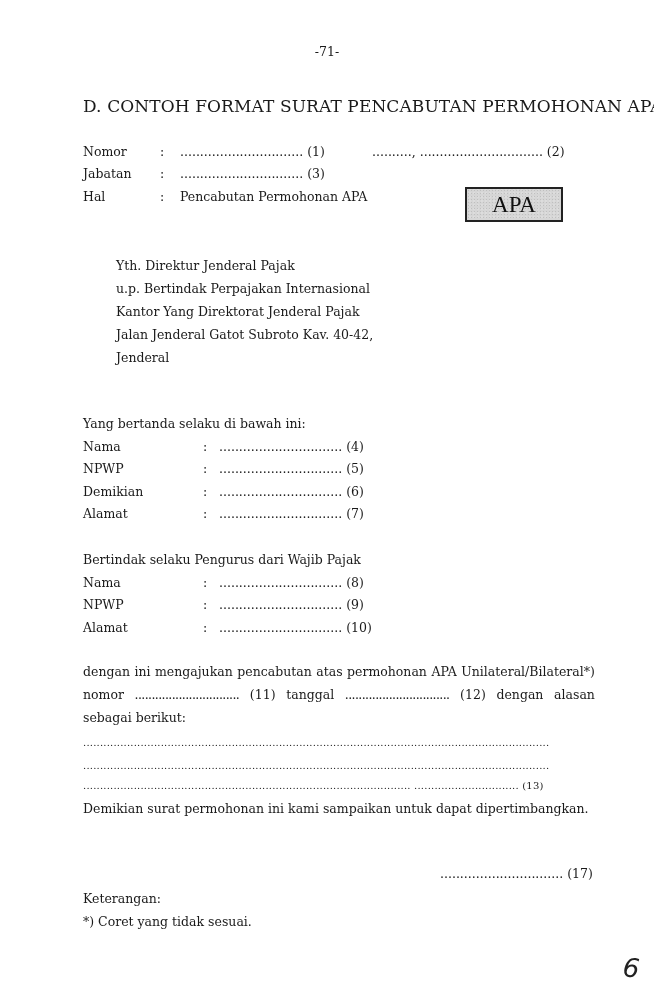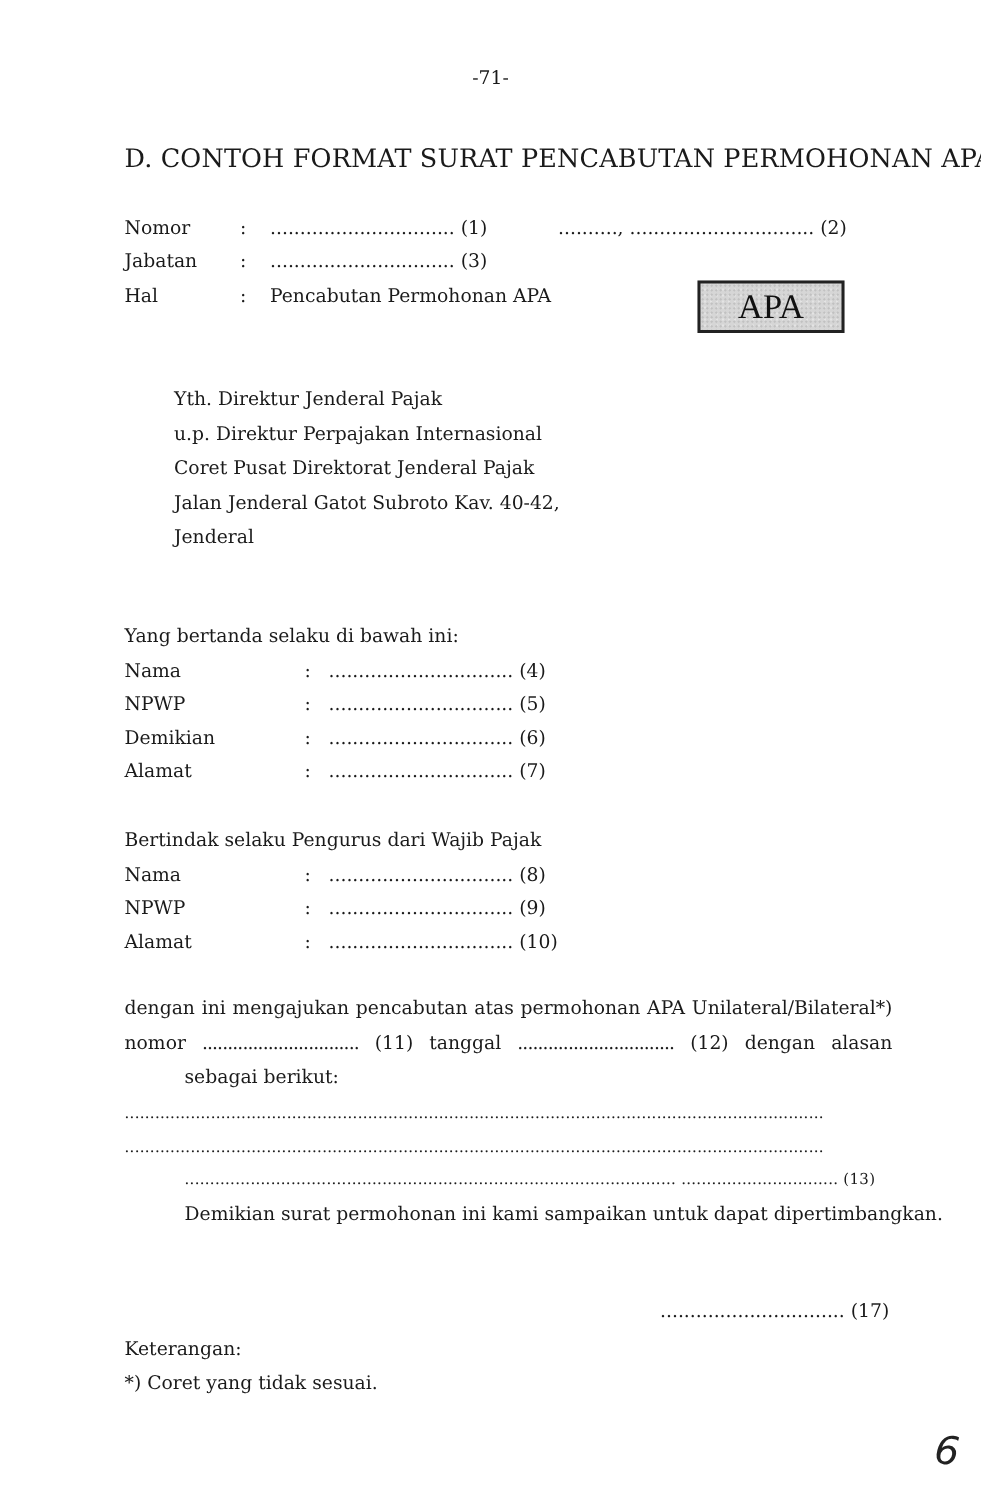--- a/index.html
+++ b/index.html
@@ -46,21 +46,21 @@
       align-items: center;
       justify-content: center;
       font-family: "Liberation Serif", serif;
       font-size: 23px;
       color: #111;
     }
     .addr { left: 83px; margin-left: 33px; }
     .sig-label { left: 83px; }
     .sig-colon { left: 203px; }
     .sig-value { left: 219px; }
-    .para { left: 83px; margin-left: 40px; }
+    .para { left: 83px; }
     .justify-line {
       left: 83px; width: 512px;
       display: flex;
       justify-content: space-between;
     }
     .dots-line {
       left: 83px; width: 498px;
       overflow: hidden;
       letter-spacing: 0.2px;
       font-size: 10px;
@@ -98,22 +98,22 @@
 
   <div class="abs date-field">.........., ............................... (2)</div>
 </div>
 
 <div class="abs apa-box">
   <span>APA</span>
 </div>
 
 <div>
   <div class="abs addr" style="top:258px">Yth. Direktur Jenderal Pajak</div>
-  <div class="abs addr" style="top:281px">u.p. Direktur Perpajakan Internasional</div>
-  <div class="abs addr" style="top:304px">Coret Pusat Direktorat Jenderal Pajak</div>
+  <div class="abs addr" style="top:281px">u.p. Bertindak Perpajakan Internasional</div>
+  <div class="abs addr" style="top:304px">Kantor Yang Direktorat Jenderal Pajak</div>
   <div class="abs addr" style="top:327px">Jalan Jenderal Gatot Subroto Kav. 40-42,</div>
   <div class="abs addr" style="top:350px">Jenderal</div>
 </div>
 
 <div>
   <div class="abs sig-label" style="top:416px">Yang bertanda selaku di bawah ini:</div>
 
   <div class="abs sig-label" style="top:439px">Nama</div>
   <div class="abs sig-colon" style="top:439px">:</div>
   <div class="abs sig-value" style="top:439px">............................... (4)</div>

